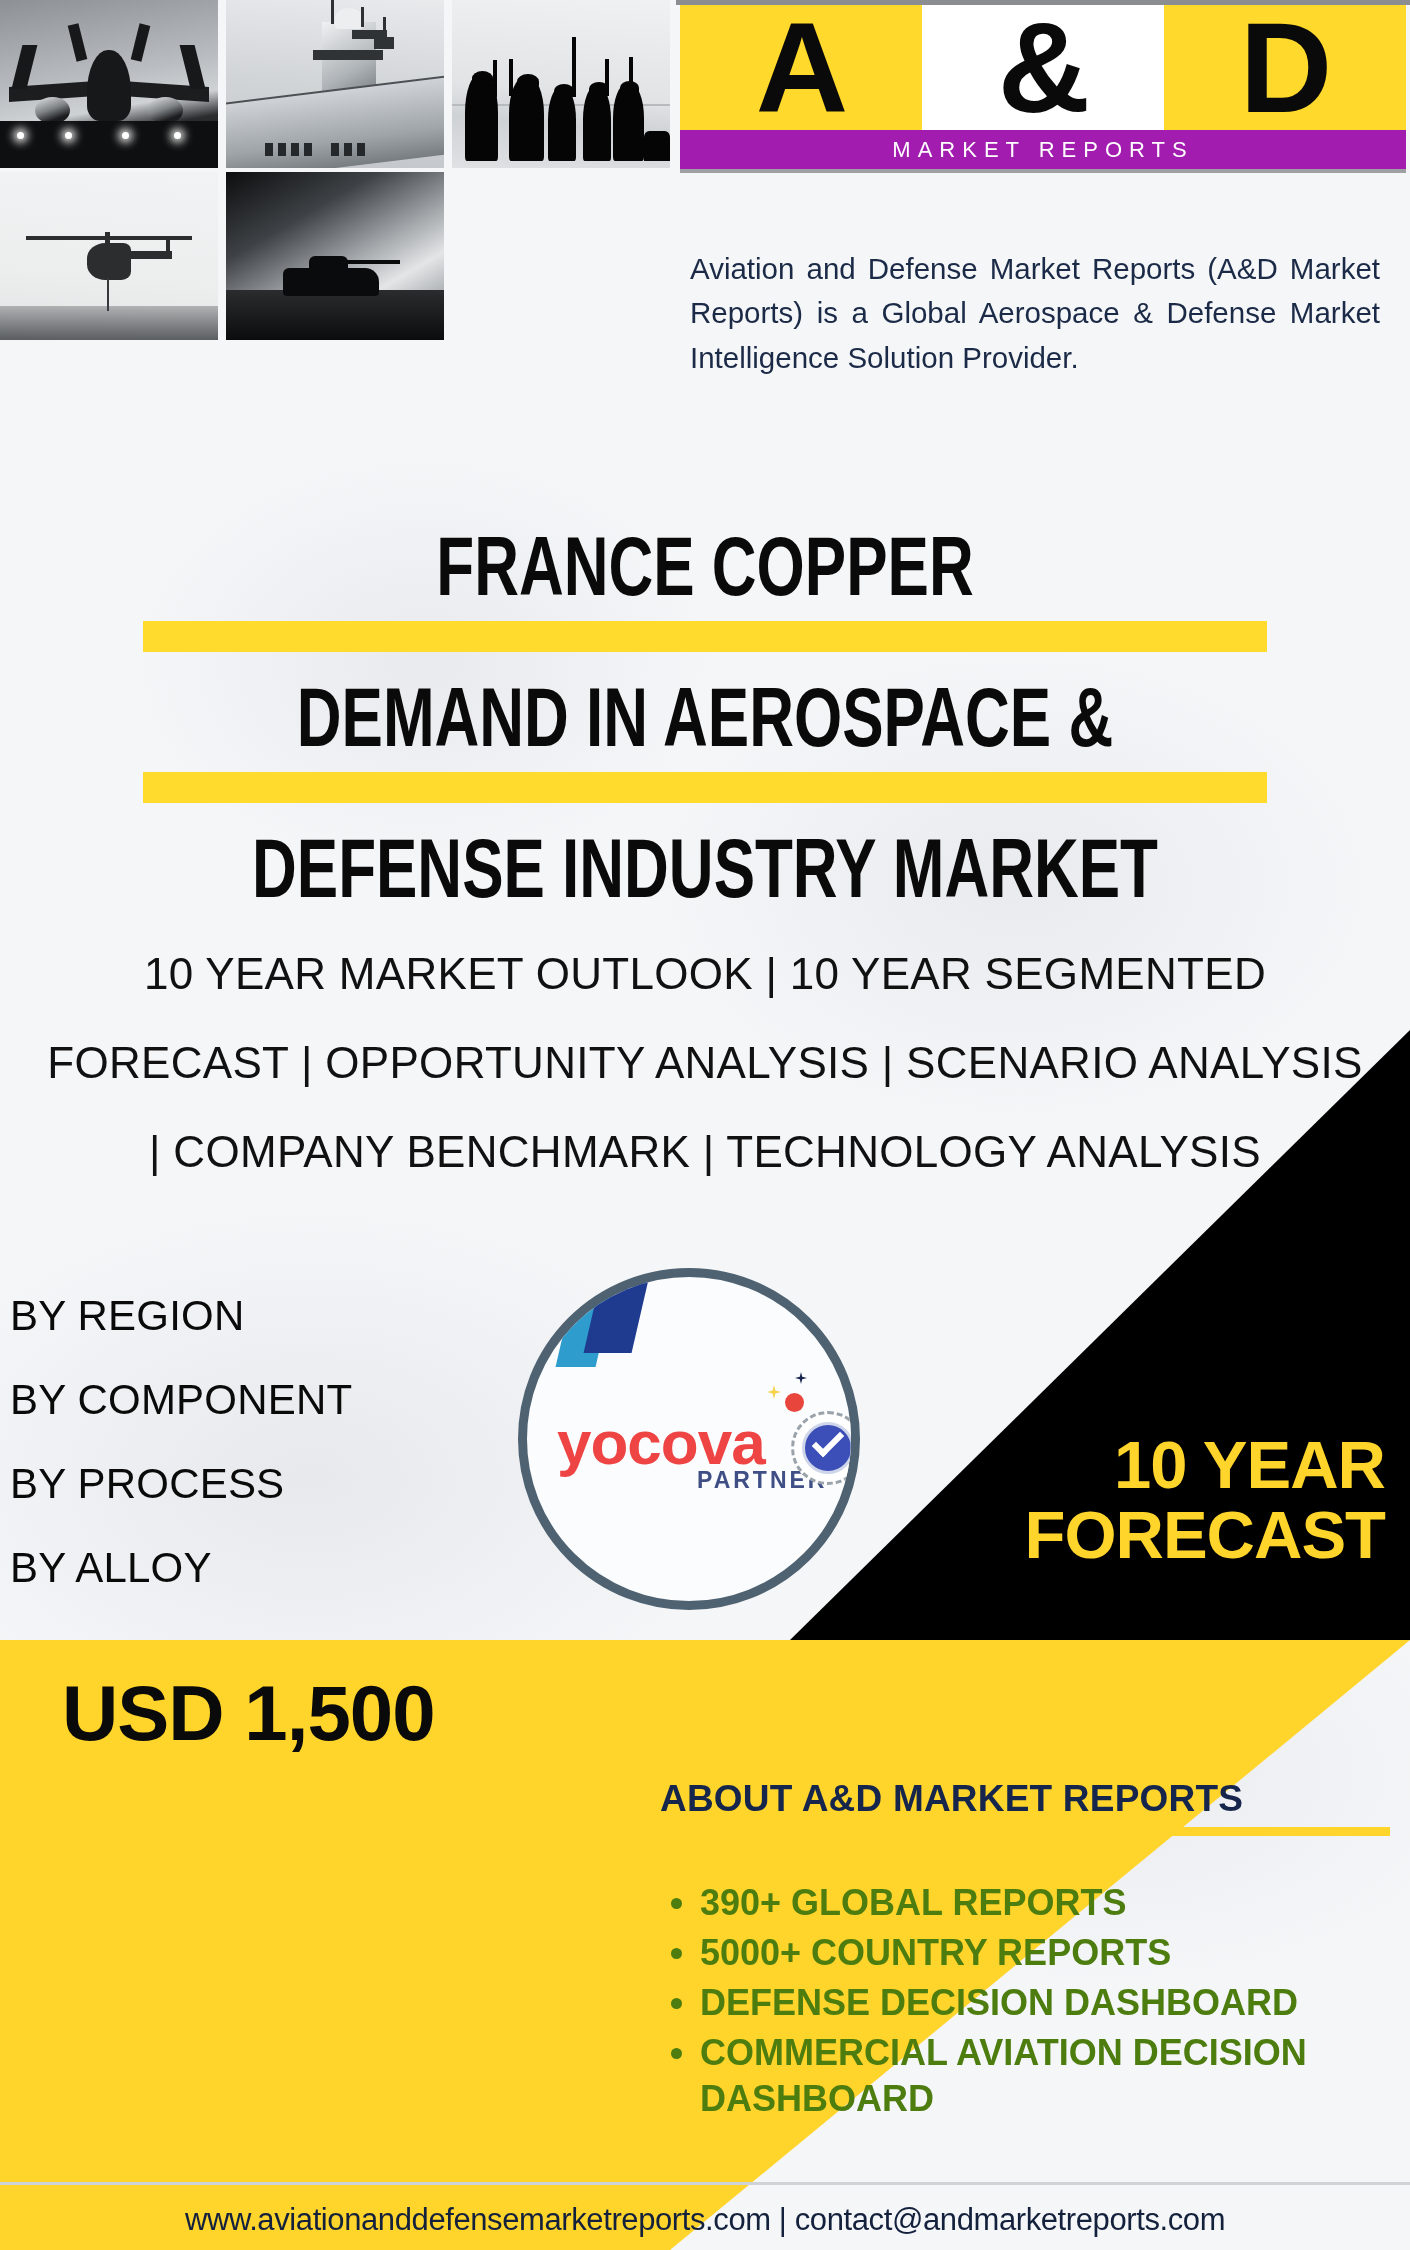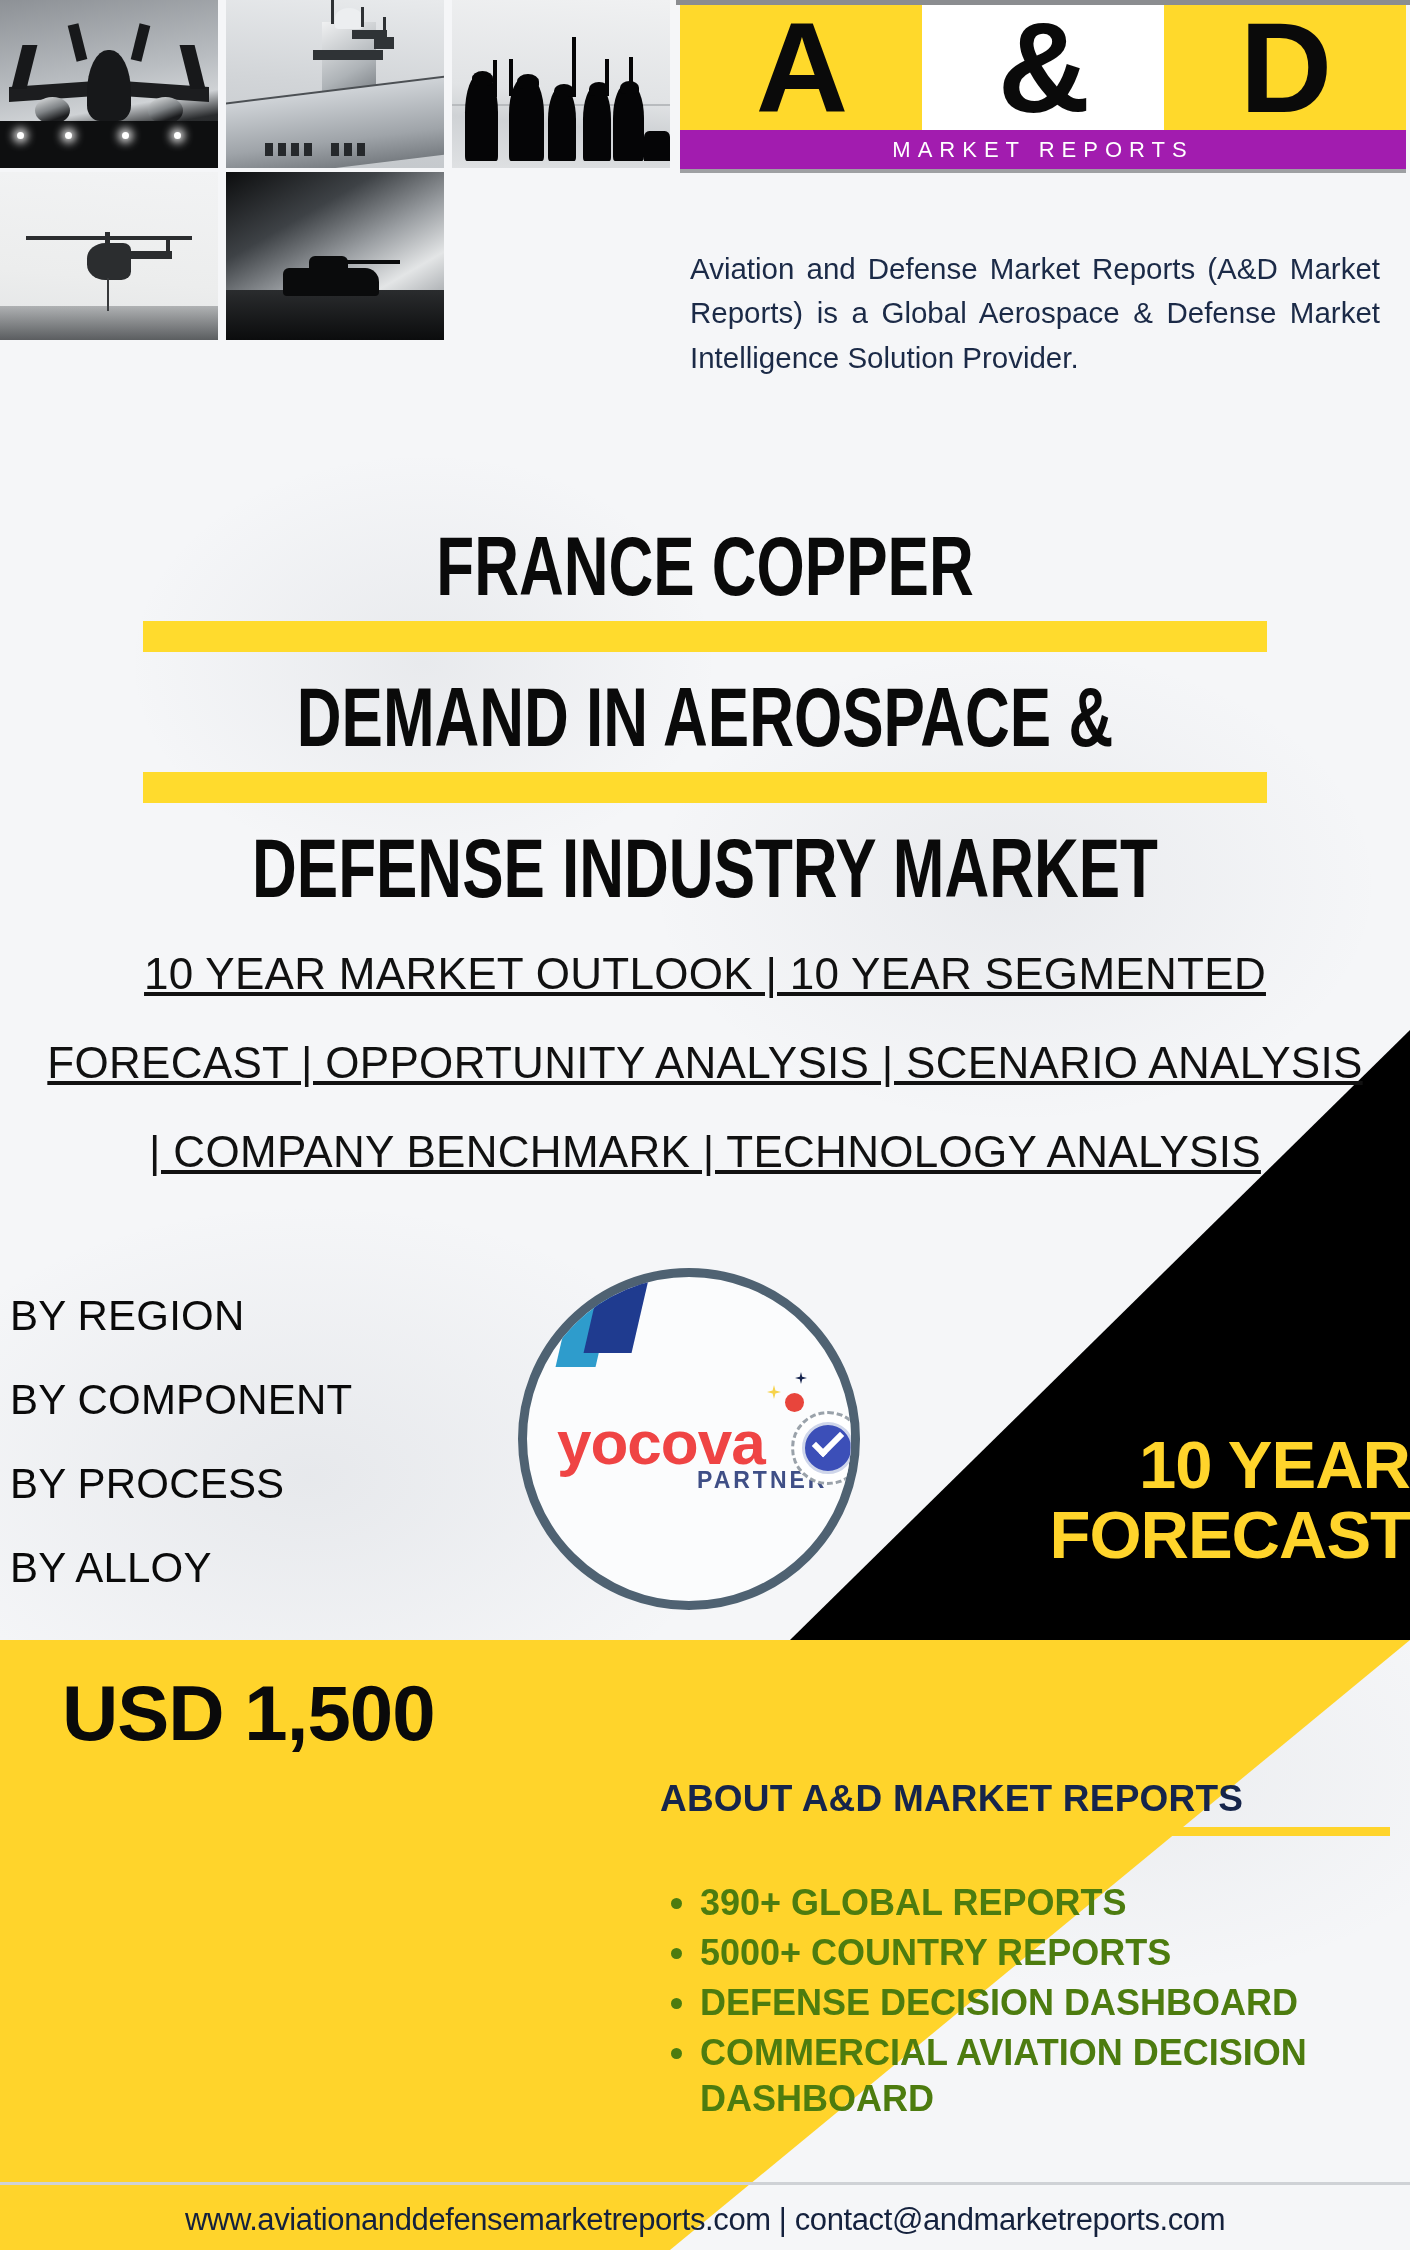--- a/index.html
+++ b/index.html
@@ -150,21 +150,20 @@
   .t2 { font-size:62px; }
   .t3 { font-size:62px; }
   .ybar { width:1124px; height:31px; background:#ffdb2d; margin:0 auto; }
 
   
   .subtitle {
     position:absolute; left:45px; top:930px; width:1320px;
     text-align:center; color:#111;
     font-size:44px; line-height:2.02; font-weight:300;
     letter-spacing:0.3px;
-    text-decoration:underline;
   }
 
   
   .by-list { position:absolute; left:10px; top:1295px; width:560px; }
   .by-item {
     font-weight:400; color:#0a0a0a; font-size:42px;
     line-height:1; margin-bottom:42px; letter-spacing:0.2px;
   }
 
   
@@ -192,21 +191,21 @@
      background:#fff; border:3px dashed #9aa2aa; }
   .yo-seal .disc { position:absolute; left:11px; top:11px; width:52px; height:52px;
      border-radius:50%; background:#3c4fb8; border:3px solid #cfd6ea; }
   .yo-seal .tick { position:absolute; left:22px; top:22px; width:30px; height:16px;
      border-left:6px solid #fff; border-bottom:6px solid #fff;
      transform:rotate(-45deg); }
 
   
   .forecast {
     position:absolute; left:880px; top:1430px; width:530px;
-    text-align:right; padding-right:0;
+    text-align:right; padding-right:25px;
     color:#ffd42b; font-weight:700;
   }
   .fc1 { font-size:67px; line-height:1.05; letter-spacing:-1px; }
   .fc2 { font-size:67px; line-height:1.05; letter-spacing:-1px; }
 
   
   .price {
     position:absolute; left:62px; top:1668px;
     font-size:78px; font-weight:700; color:#0a0a0a; letter-spacing:-1px;
   }

